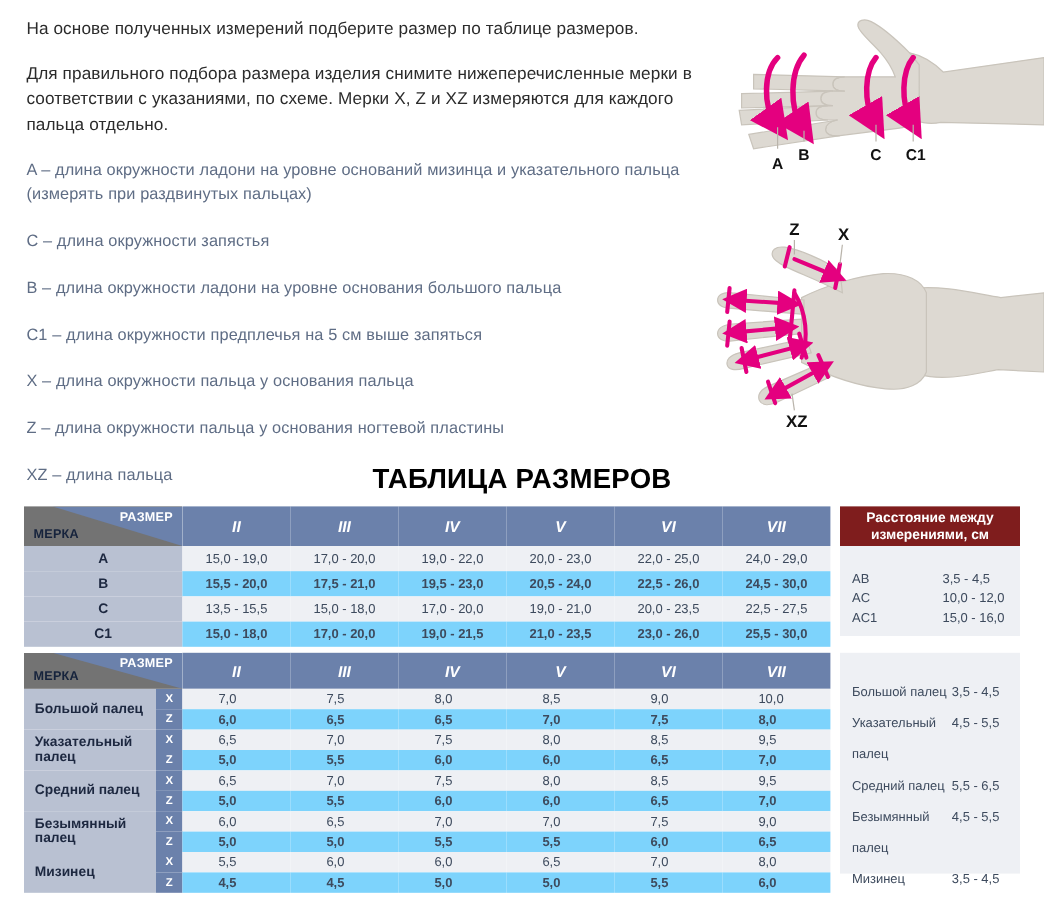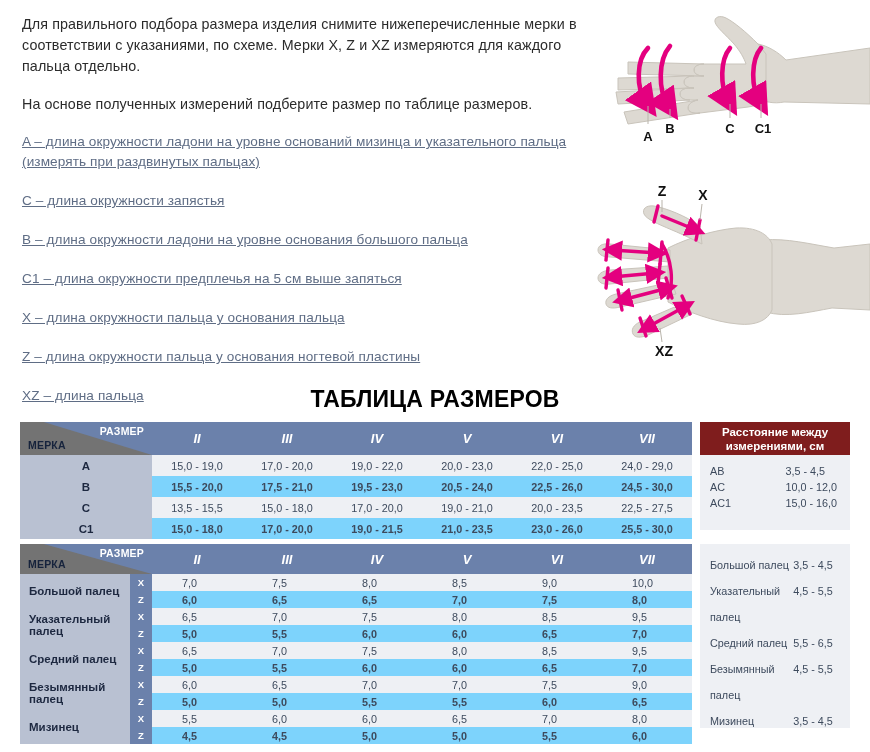--- a/index.html
+++ b/index.html
@@ -16,21 +16,20 @@
   #intro{
     position:absolute;left:22px;top:14px;width:590px;
   }
   .para{
     font-size:14.3px;line-height:21px;color:#2b2b2b;margin:0 0 17px 0;
     letter-spacing:.1px;
   }
   .legend{
     font-size:13.6px;line-height:20px;color:#5f6d85;margin:0 0 19px 0;
     letter-spacing:.1px;
-    text-decoration:underline;
   }
 
   
   #hand-top{position:absolute;left:608px;top:2px;width:262px;height:150px;}
   #hand-bottom{position:absolute;left:596px;top:178px;width:274px;height:190px;}
 
   
   #tbl-title{
     position:absolute;left:0;top:386px;width:870px;text-align:center;
     font-size:23px;font-weight:bold;letter-spacing:.2px;color:#000;
@@ -93,37 +92,37 @@
   }
 
   
   .sidepanel{position:absolute;background:#eef0f4;}
   .side-hdr{
     background:#7f1d1d;color:#ffffff;font-weight:bold;font-size:11.5px;
     text-align:center;line-height:14px;
     display:flex;align-items:center;justify-content:center;
     padding:0 6px;box-sizing:border-box;
   }
-  .side-body{padding:8px 10px 0 10px;box-sizing:border-box;}
+  .side-body{padding:20px 10px 0 10px;box-sizing:border-box;}
   .side-row{
     display:flex;font-size:10.8px;color:#3d4a5d;line-height:16px;
   }
   .side-row .k{flex:0 0 58%;}
   .side-row .v{flex:0 0 42%;}
 
   .side-body.spaced .side-row{line-height:26px;}
   .side-body.spaced .side-row .k{flex:0 0 64%;}
   .side-body.spaced .side-row .v{flex:0 0 36%;}
 </style>
 </head>
 <body>
 
 <div id="intro">
+  <p class="para">На основе полученных измерений подберите размер по таблице размеров.</p>
   <p class="para">Для правильного подбора размера изделия снимите нижеперечисленные мерки в соответствии с указаниями, по схеме. Мерки X, Z и XZ измеряются для каждого пальца отдельно.</p>
-  <p class="para">На основе полученных измерений подберите размер по таблице размеров.</p>
   <p class="legend">A – длина окружности ладони на уровне оснований мизинца и указательного пальца (измерять при раздвинутых пальцах)</p>
   <p class="legend">C – длина окружности запястья</p>
   <p class="legend">B – длина окружности ладони на уровне основания большого пальца</p>
   <p class="legend">C1 – длина окружности предплечья на 5 см выше запяться</p>
   <p class="legend">X – длина окружности пальца у основания пальца</p>
   <p class="legend">Z – длина окружности пальца у основания ногтевой пластины</p>
   <p class="legend">XZ – длина пальца</p>
 </div>
 
 <svg id="hand-top" viewBox="0 0 262 150">

